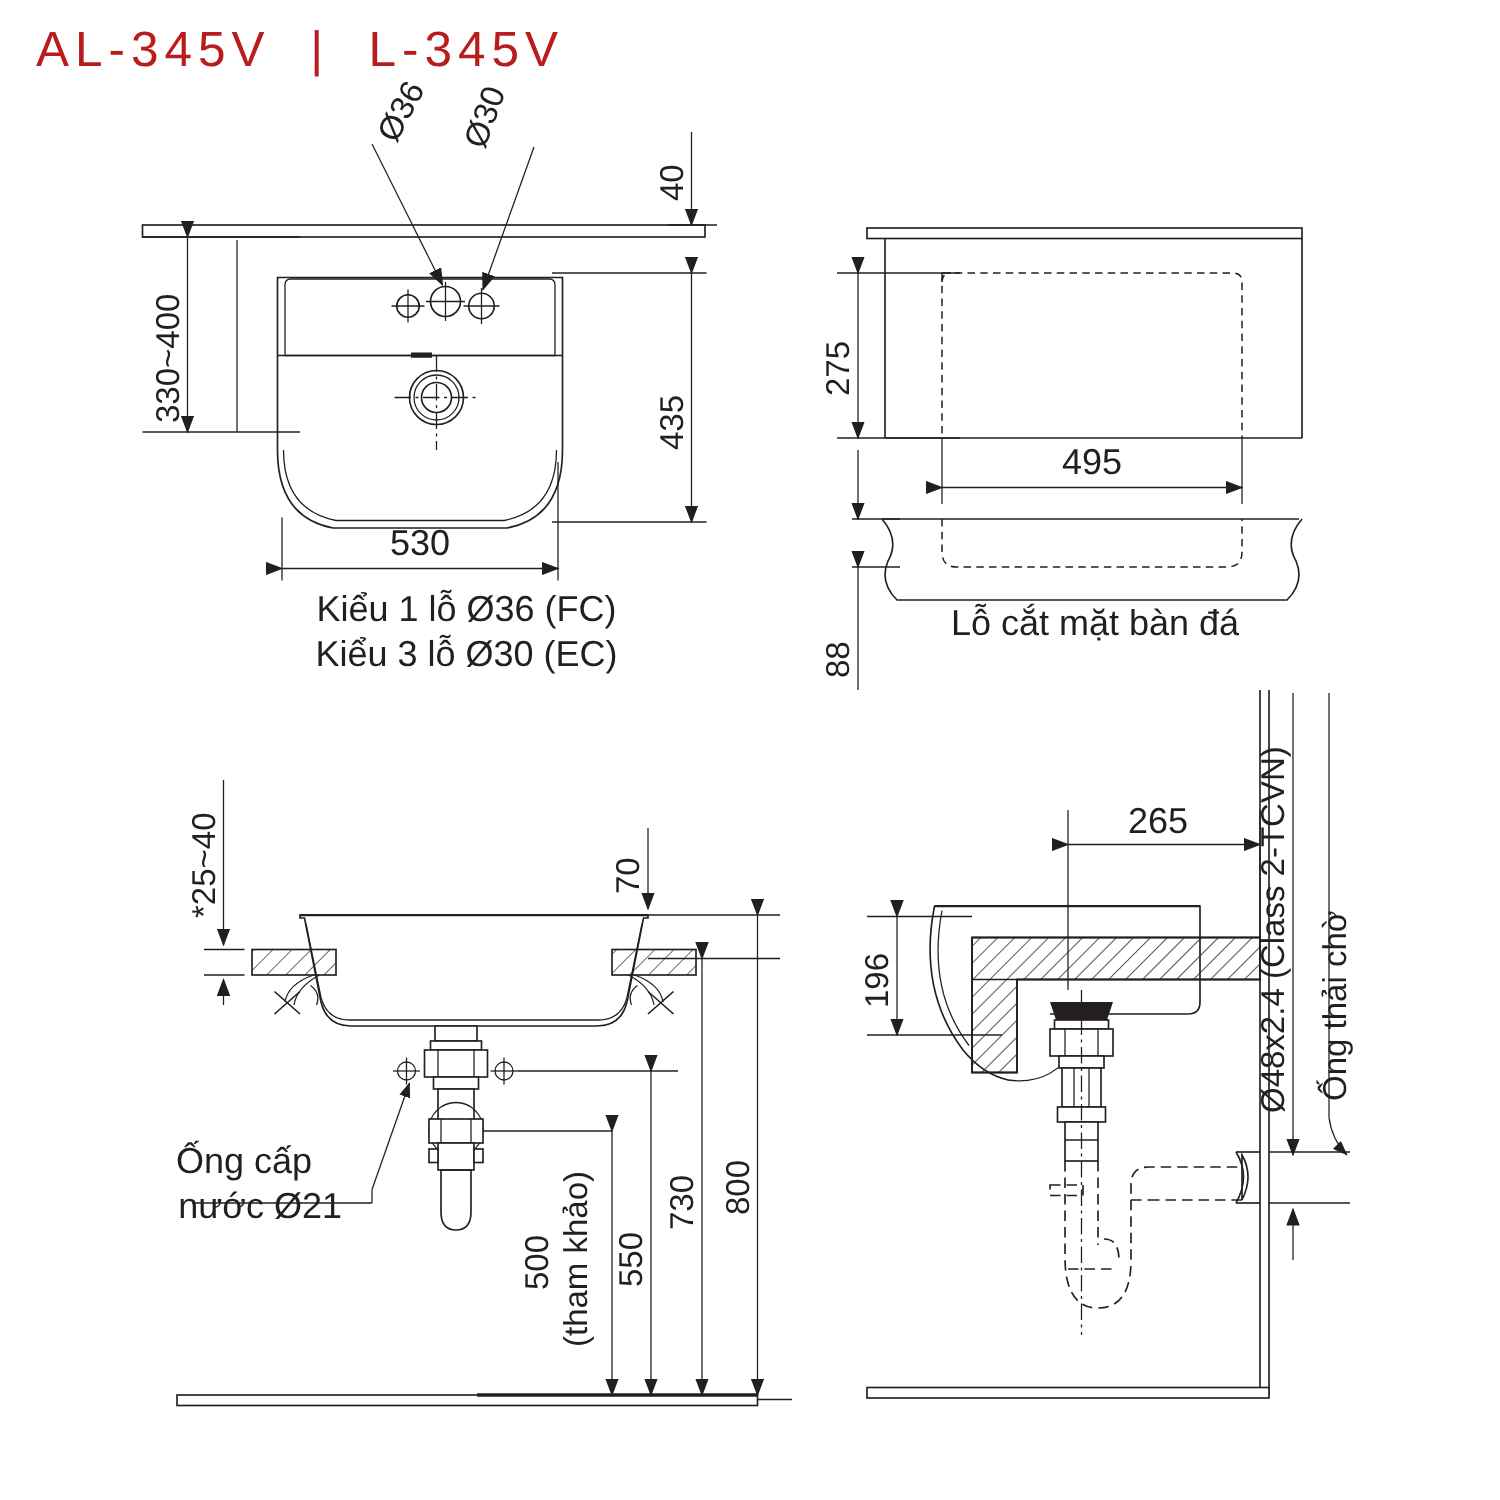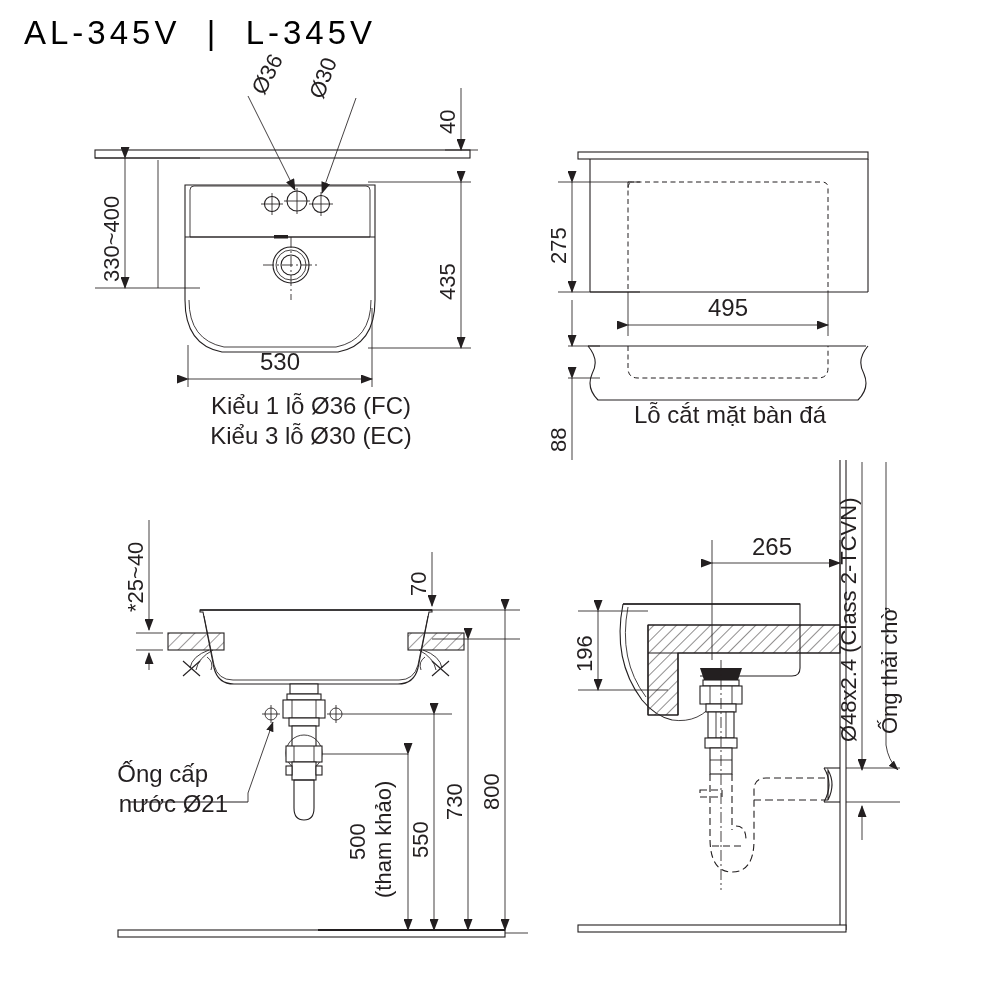--- a/index.html
+++ b/index.html
@@ -5,21 +5,21 @@
 <style>
   html,body{margin:0;padding:0;background:#ffffff;}
   body{
     width:1000px;height:1000px;position:relative;overflow:hidden;
     font-family:"Liberation Sans","DejaVu Sans",sans-serif;
     color:#231f20;
   }
   #sheet{position:absolute;left:0;top:0;width:1000px;height:1000px;}
   #title{
     position:absolute;left:24px;top:14px;
-    font-size:33px;letter-spacing:4px;font-weight:400;color:#000000;
+    font-size:33px;letter-spacing:4px;font-weight:400;color:#b91c1c;
     white-space:pre;
   }
   svg{position:absolute;left:0;top:0;width:1000px;height:1000px;}
   .ln{stroke:#231f20;stroke-width:1.1;fill:none;}
   .lnT{stroke:#231f20;stroke-width:1.5;fill:none;}
   .lnH{stroke:#231f20;stroke-width:2.2;fill:none;}
   .thin{stroke:#231f20;stroke-width:0.85;fill:none;}
   .dash{stroke:#231f20;stroke-width:1.1;fill:none;stroke-dasharray:7 4;}
   .dashS{stroke:#231f20;stroke-width:1.0;fill:none;stroke-dasharray:5 3.5;}
   .cl{stroke:#231f20;stroke-width:0.85;fill:none;stroke-dasharray:11 3 2 3;}

